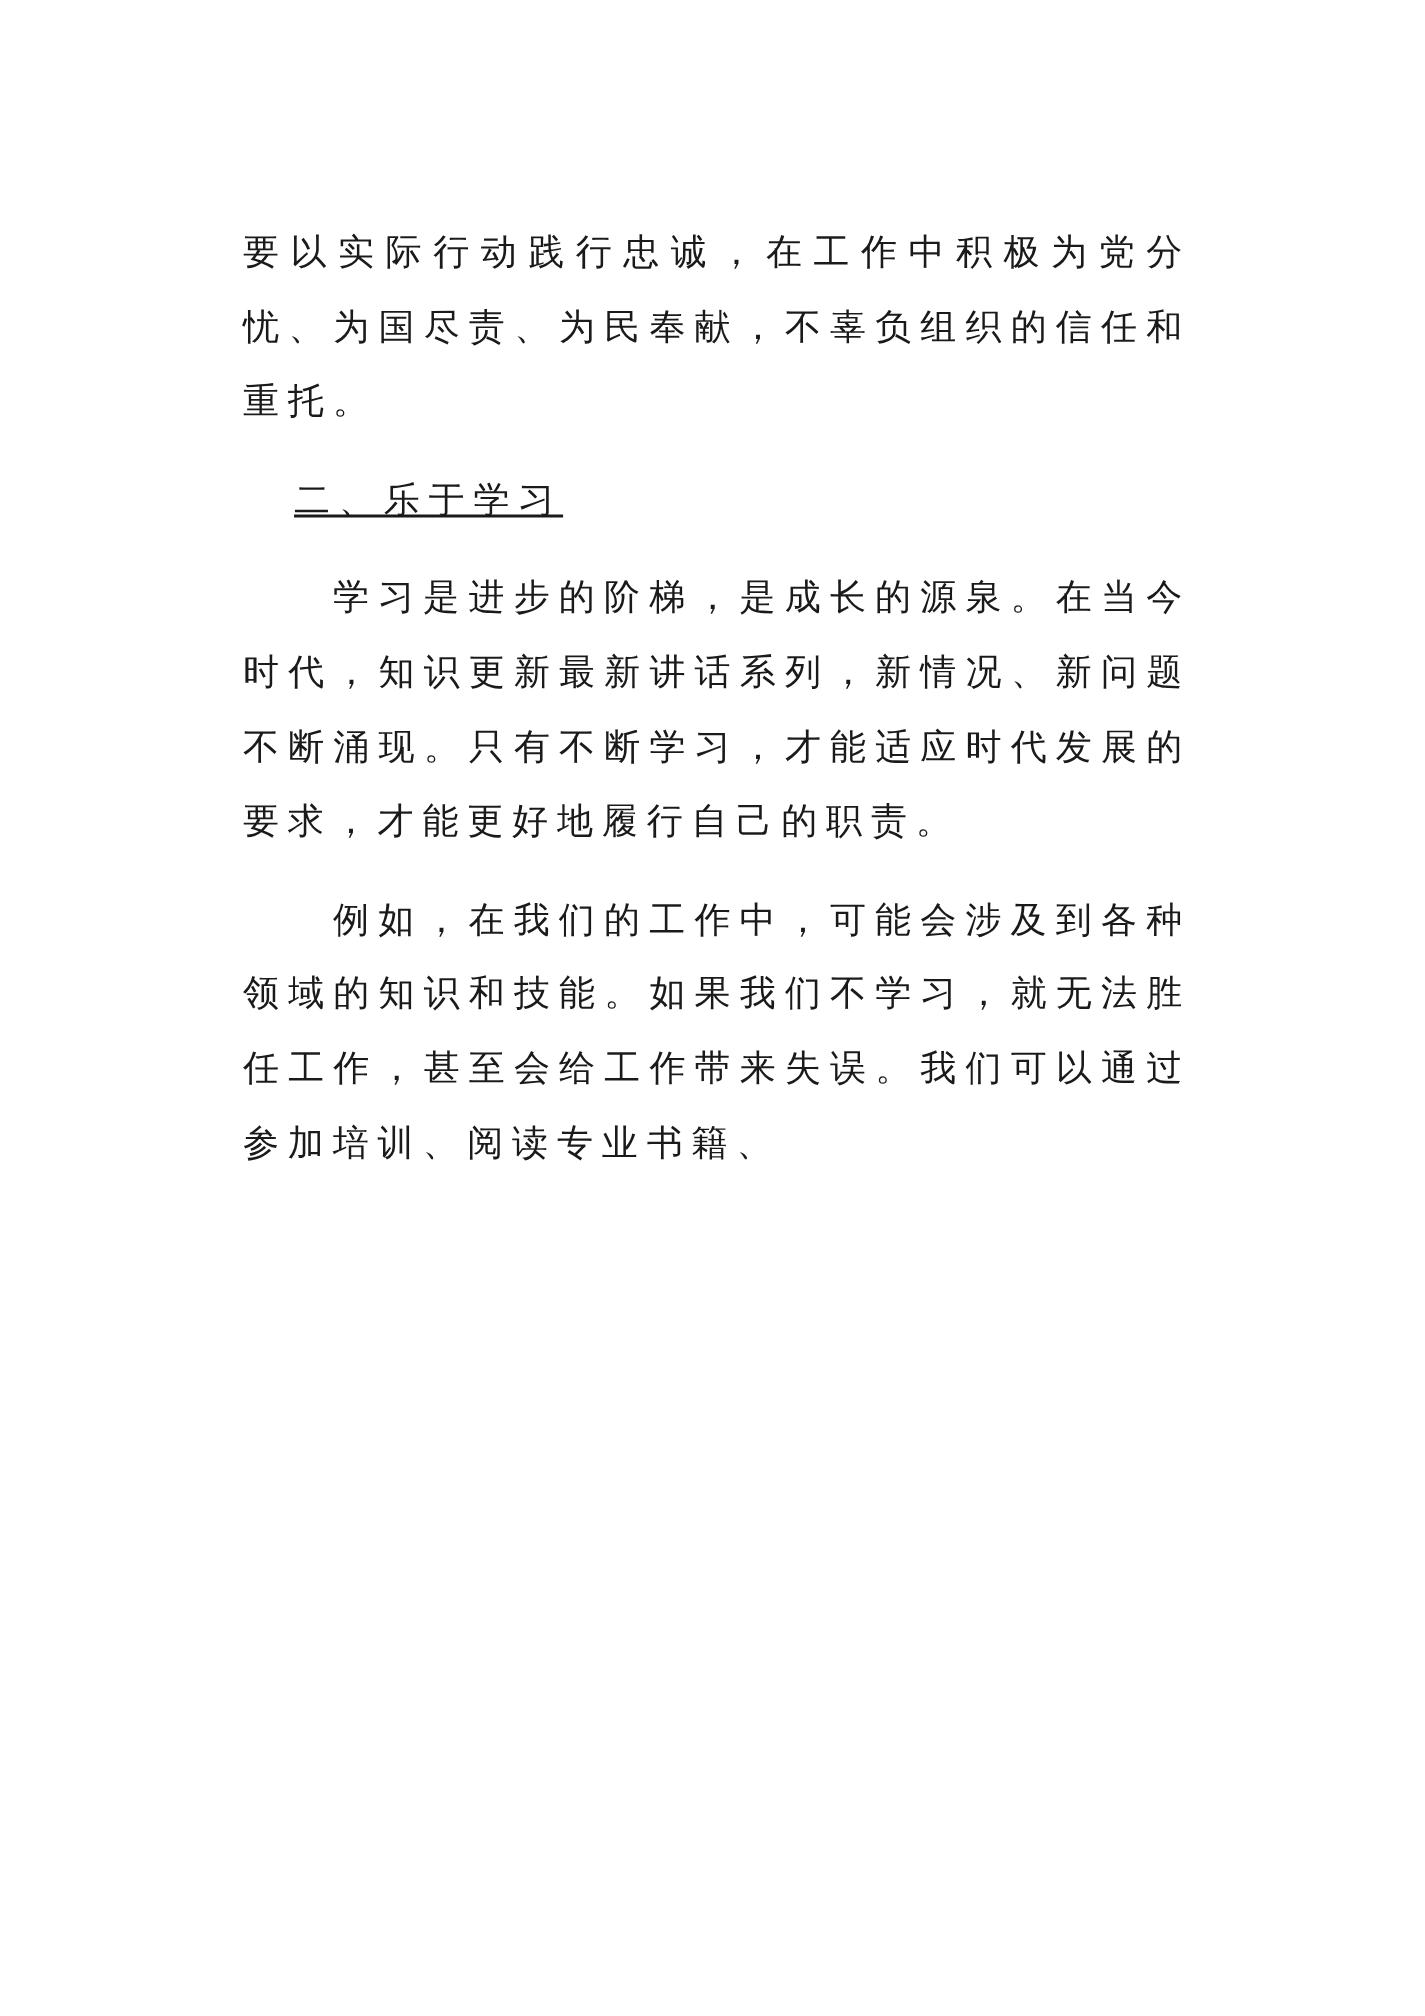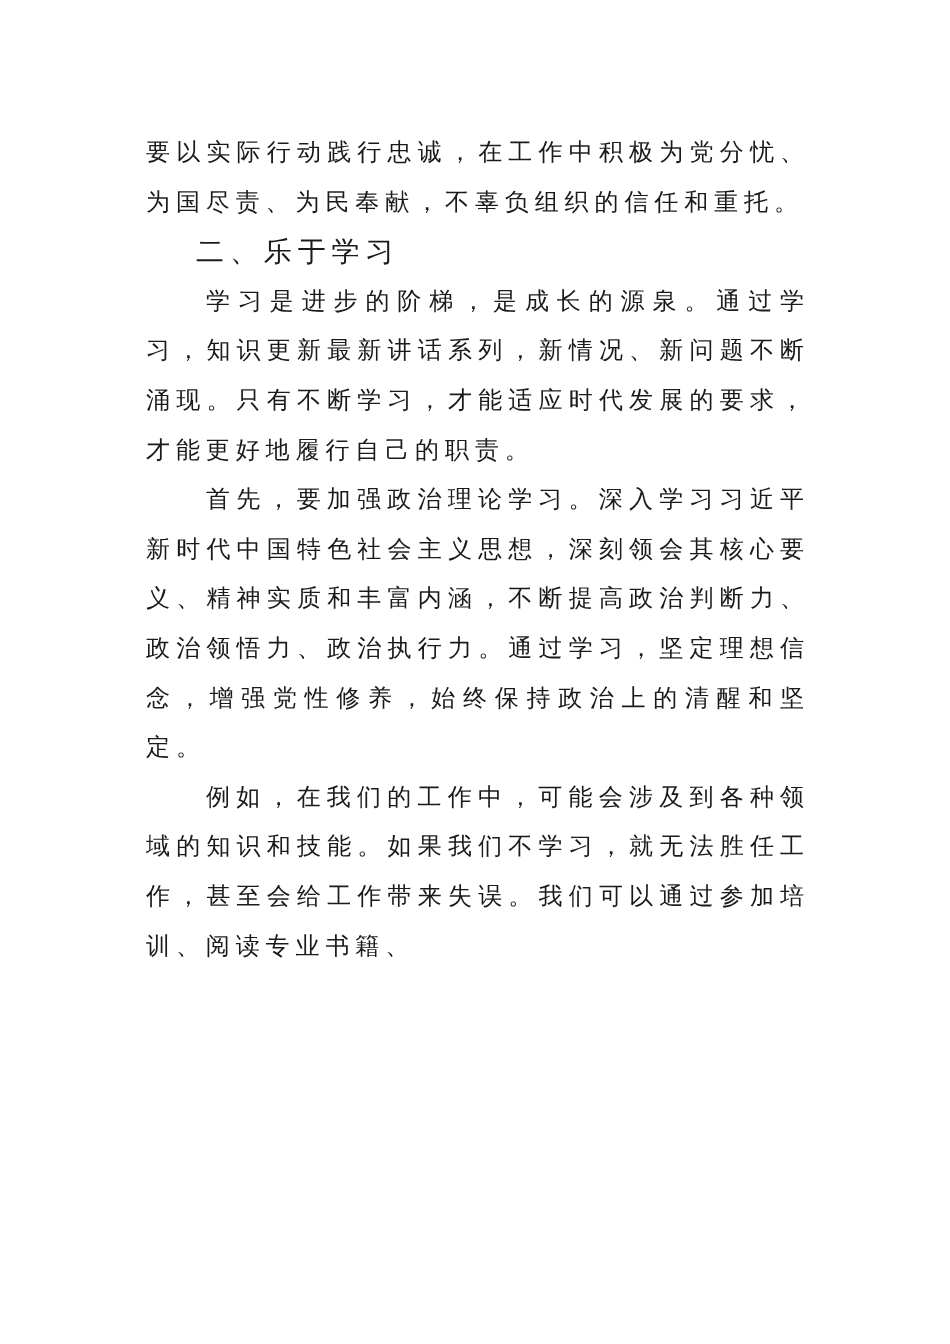--- a/index.html
+++ b/index.html
@@ -18,39 +18,39 @@
       left: 146px;
       top: 128px;
       width: 664px;
       color: #1a1a1a;
       font-family: "DejaVu Serif", "Liberation Serif", serif;
       font-size: 24px;
       line-height: 49.6px;
       letter-spacing: 5.9px;
     }
     .para {
-      margin: 0;
+      margin: 16px;
       padding: 0;
       text-indent: 60px;
       text-align: justify;
       word-break: break-all;
     }
     .para.no-indent {
       text-indent: 0;
     }
     .heading {
       margin: 0;
       padding: 0;
       text-indent: 50px;
       font-weight: normal;
-      font-size: 28px;
+      font-size: 24px;
+      text-decoration: underline;
     }
   </style>
 </head>
 <body>
 
 <div class="page">
   <p class="para no-indent">要以实际行动践行忠诚，在工作中积极为党分忧、为国尽责、为民奉献，不辜负组织的信任和重托。</p>
   <h2 class="heading">二、乐于学习</h2>
-  <p class="para">学习是进步的阶梯，是成长的源泉。通过学习，知识更新最新讲话系列，新情况、新问题不断涌现。只有不断学习，才能适应时代发展的要求，才能更好地履行自己的职责。</p>
-  <p class="para">首先，要加强政治理论学习。深入学习习近平新时代中国特色社会主义思想，深刻领会其核心要义、精神实质和丰富内涵，不断提高政治判断力、政治领悟力、政治执行力。通过学习，坚定理想信念，增强党性修养，始终保持政治上的清醒和坚定。</p>
+  <p class="para">学习是进步的阶梯，是成长的源泉。在当今时代，知识更新最新讲话系列，新情况、新问题不断涌现。只有不断学习，才能适应时代发展的要求，才能更好地履行自己的职责。</p>
   <p class="para">例如，在我们的工作中，可能会涉及到各种领域的知识和技能。如果我们不学习，就无法胜任工作，甚至会给工作带来失误。我们可以通过参加培训、阅读专业书籍、</p>
 </div>
 
 </body></html>

